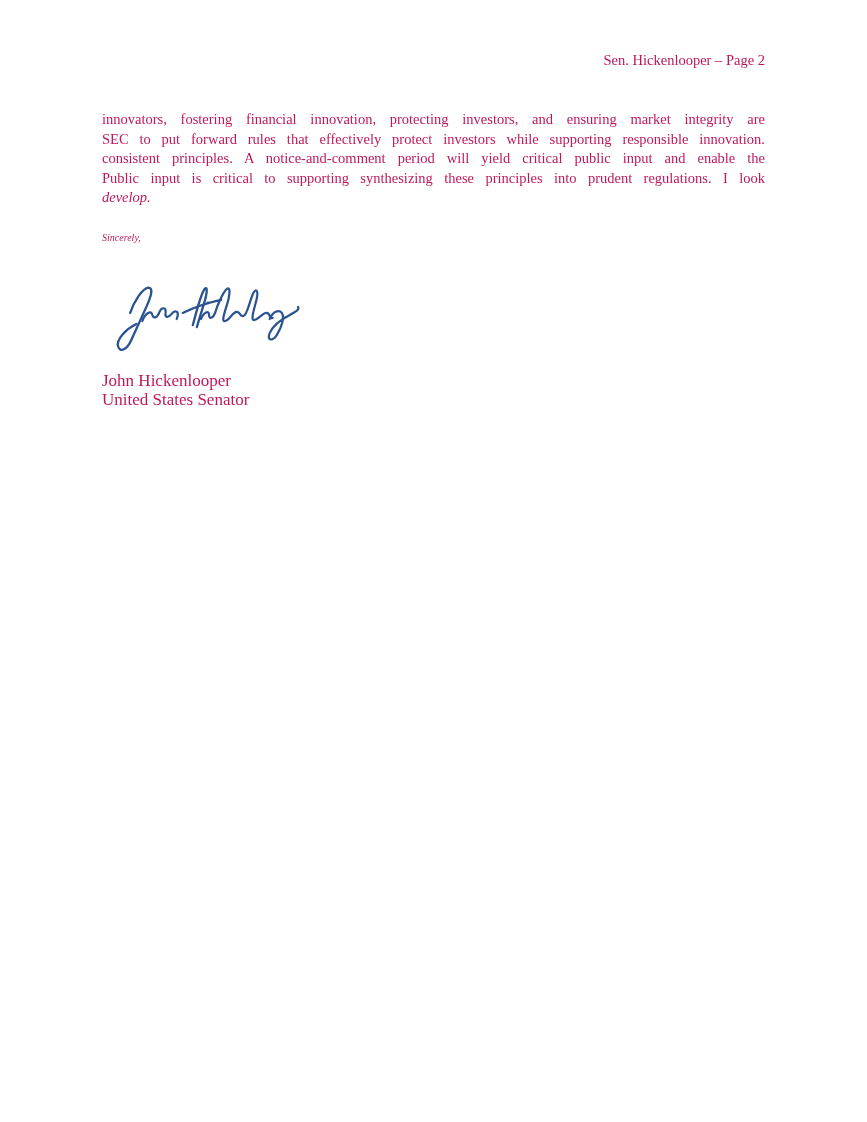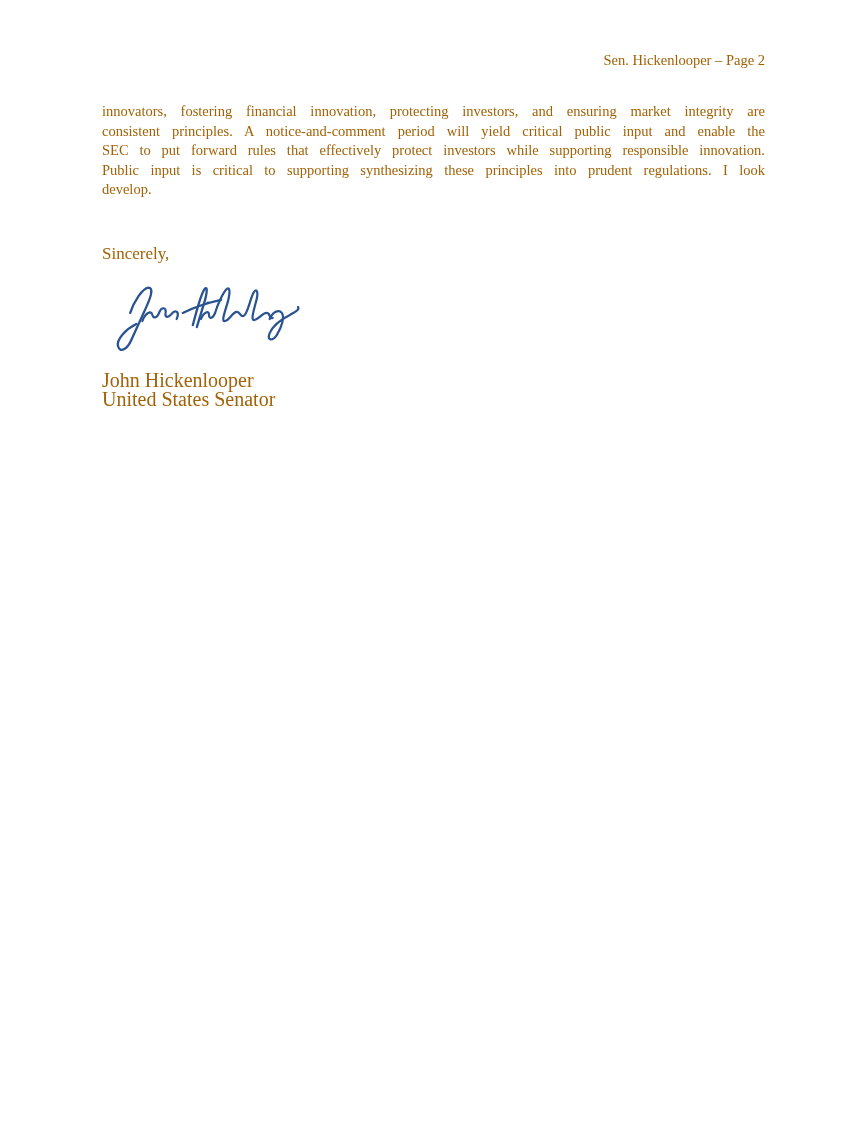--- a/index.html
+++ b/index.html
@@ -6,21 +6,21 @@
     margin: 0;
     padding: 0;
     background: #ffffff;
   }
   .page {
     position: relative;
     width: 867px;
     height: 1122px;
     background: #ffffff;
     font-family: "Liberation Serif", "DejaVu Serif", serif;
-    color: #a16207;
+    color: #be185d;
     overflow: hidden;
   }
   .content {
     position: absolute;
     left: 102px;
     top: 0;
     width: 663px;
     height: 100%;
   }
   .header {
@@ -28,74 +28,76 @@
     top: 51px;
     left: 0;
     width: 100%;
     text-align: right;
     font-size: 14.5px;
     line-height: 19.6px;
     white-space: nowrap;
   }
   .body-block {
     position: absolute;
-    top: 102px;
+    top: 110px;
     left: 0;
     width: 100%;
     font-size: 14.5px;
     line-height: 19.6px;
   }
   .body-block .line {
     text-align: justify;
     text-align-last: justify;
     white-space: normal;
   }
   .body-block .line.last {
     text-align: center;
     text-align-last: left;
+    font-style: italic;
   }
   .closing {
     position: absolute;
-    top: 244px;
+    top: 228px;
     left: 0;
-    font-size: 17px;
+    font-size: 10px;
     line-height: 19.6px;
+    font-style: italic;
   }
   .signature-wrap {
     position: absolute;
     top: 278px;
     left: 10px;
     width: 190px;
     height: 82px;
   }
   .signature-wrap svg {
     display: block;
     width: 100%;
     height: 100%;
   }
   .sig-block {
     position: absolute;
     top: 371px;
     left: 0;
-    font-size: 20px;
+    font-size: 17px;
     line-height: 19.4px;
   }
 </style>
 </head>
 <body>
 
 <div class="page">
   <div class="content">
 
     <div class="header">Sen. Hickenlooper – Page 2</div>
 
     <div class="body-block">
       <div class="line">innovators, fostering financial innovation, protecting investors, and ensuring market integrity are</div>
+      <div class="line">SEC to put forward rules that effectively protect investors while supporting responsible innovation.</div>
       <div class="line">consistent principles. A notice-and-comment period will yield critical public input and enable the</div>
-      <div class="line">SEC to put forward rules that effectively protect investors while supporting responsible innovation.</div>
       <div class="line">Public input is critical to supporting synthesizing these principles into prudent regulations. I look</div>
       <div class="line last">develop.</div>
     </div>
 
     <div class="closing">Sincerely,</div>
 
     <div class="signature-wrap">
       <svg viewBox="0 0 188 80" xmlns="http://www.w3.org/2000/svg" role="img" aria-label="John Hickenlooper">
 
         <path d="M 18,34 C 22,22 30,10 36,9 C 41,9 39,17 34,28 C 29,39 24,50 19,61 C 15,70 8,74 6,67 C 4,60 14,50 24,45" fill="none" stroke-width="2.3" stroke-linecap="round" stroke-linejoin="round" stroke="#2a5391"></path>

